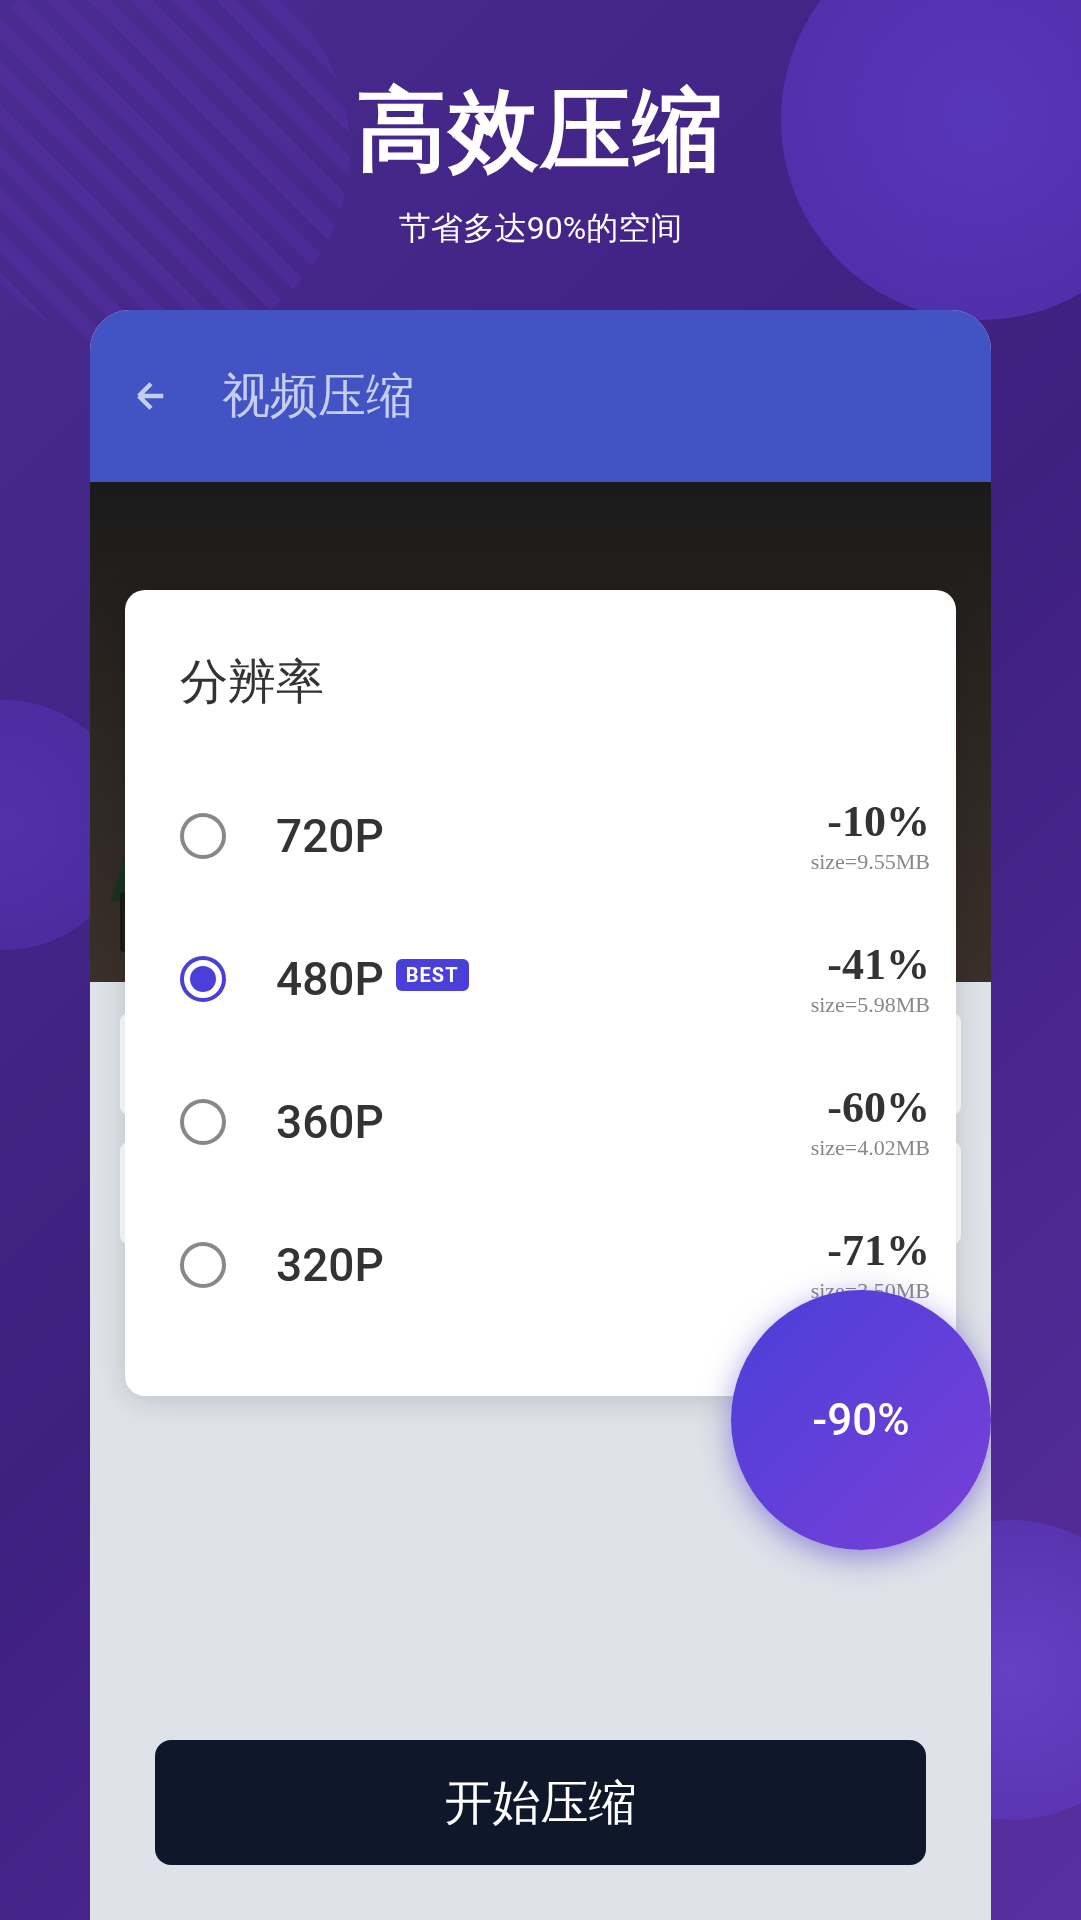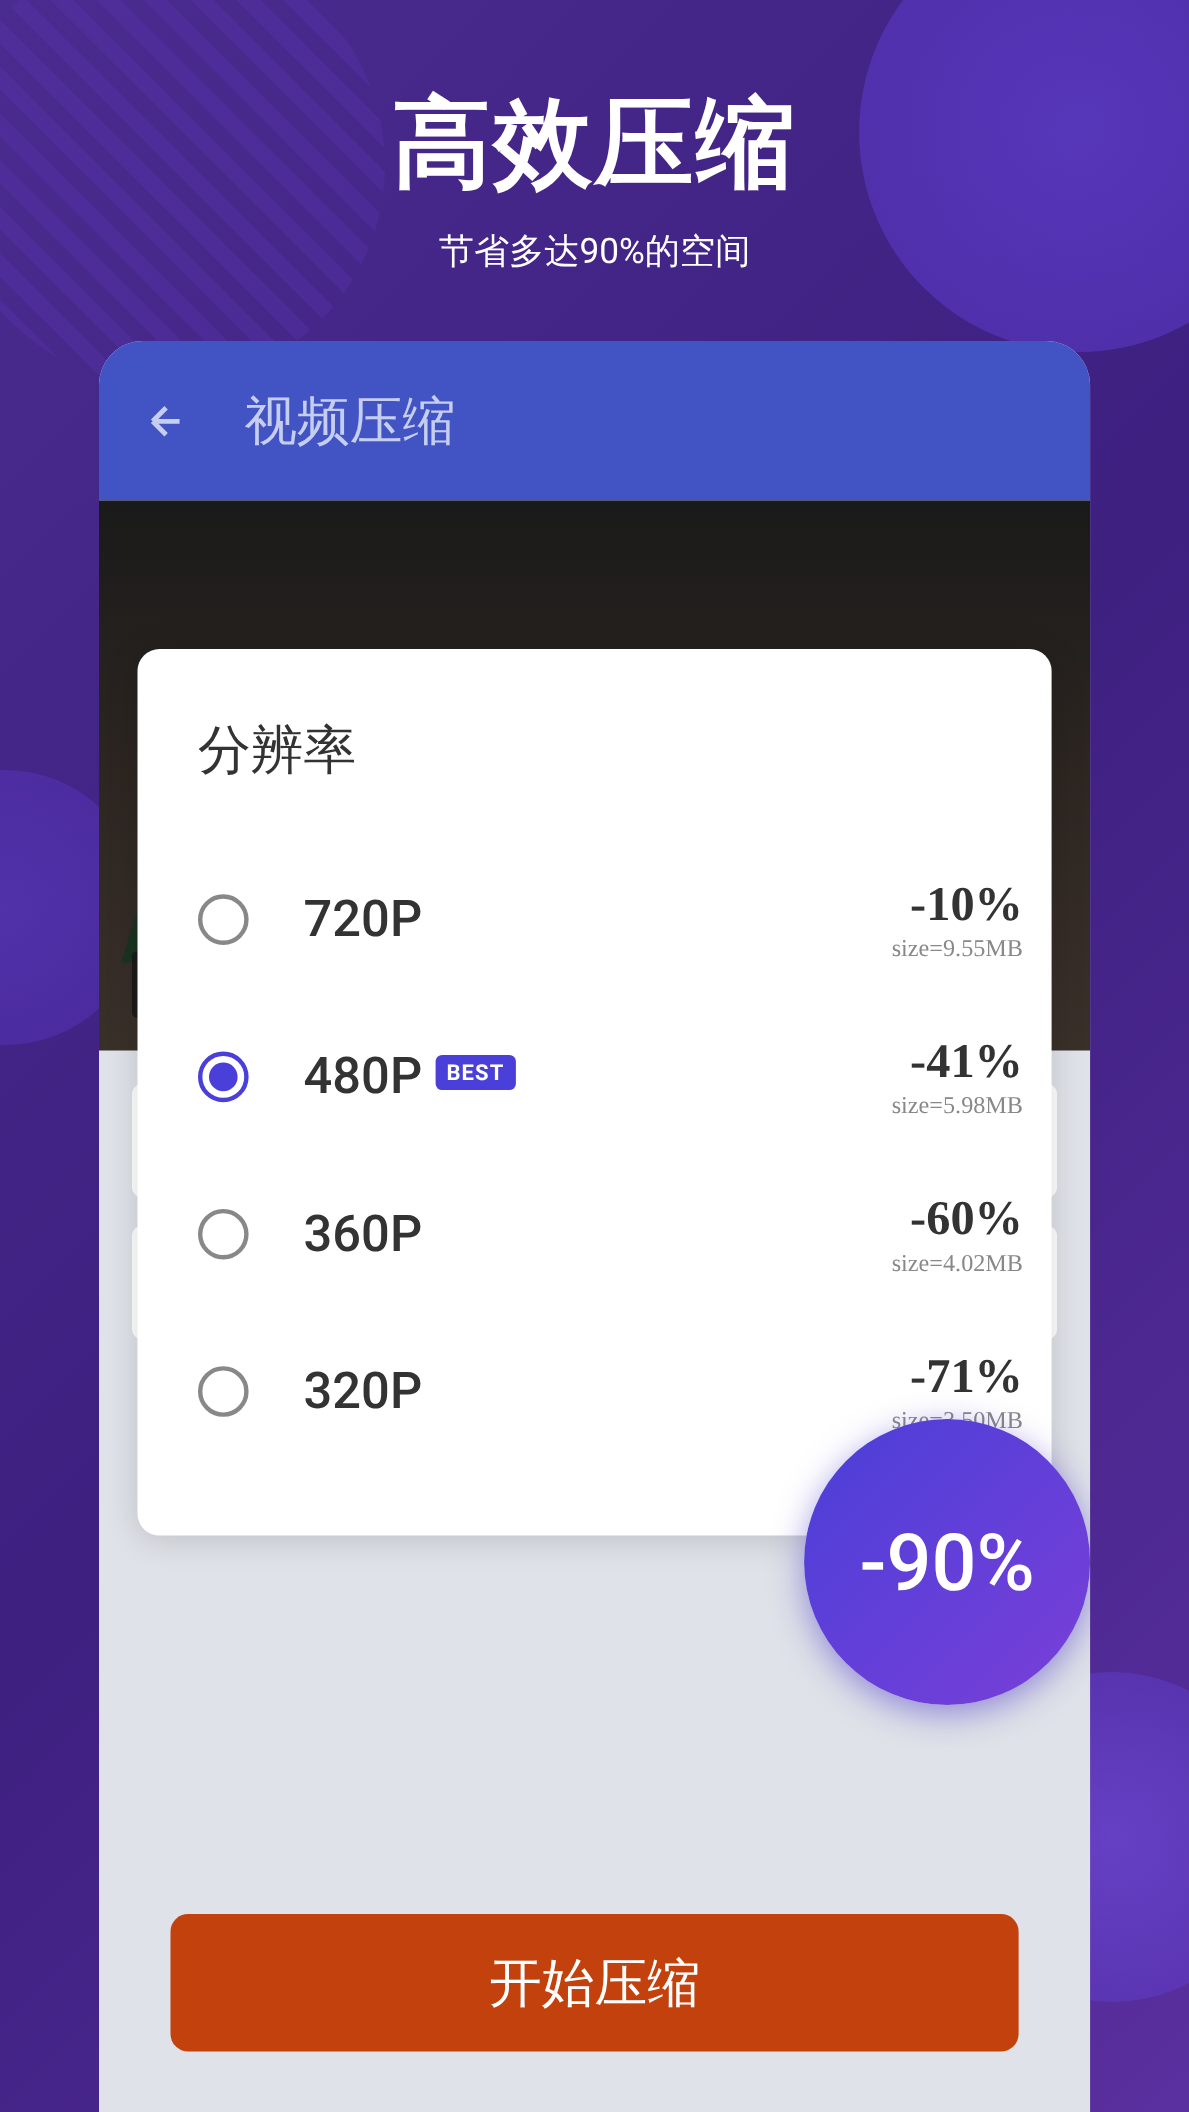--- a/index.html
+++ b/index.html
@@ -104,21 +104,21 @@
       bottom: 0;
       background: #dfe2e8;
       border-radius: 40px 40px 0 0;
       overflow: hidden;
       z-index: 2;
     }
     
     
     .app-header {
       background: #4254c3;
-      height: 145px;
+      height: 172px;
       display: flex;
       align-items: center;
       padding: 0 40px;
     }
     
     .back-button {
       color: #c5cef0;
       cursor: pointer;
       display: flex;
       align-items: center;
@@ -347,34 +347,34 @@
       bottom: 370px;
       right: 0px;
       width: 260px;
       height: 260px;
       border-radius: 50%;
       background: linear-gradient(135deg, #4a3fd8 0%, #7a3fd8 100%);
       display: flex;
       align-items: center;
       justify-content: center;
       color: #ffffff;
-      font-size: 72px;
+      font-size: 44px;
       font-weight: 500;
       box-shadow: 0 8px 30px rgba(70, 50, 200, 0.5);
       z-index: 20;
     }
     
     
     .start-button {
       position: absolute;
       bottom: 55px;
       left: 65px;
       right: 65px;
       height: 125px;
-      background: #c2410c;
+      background: #0f172a;
       color: #ffffff;
       font-size: 48px;
       border: none;
       border-radius: 16px;
       cursor: pointer;
       display: flex;
       align-items: center;
       justify-content: center;
       z-index: 5;
     }

